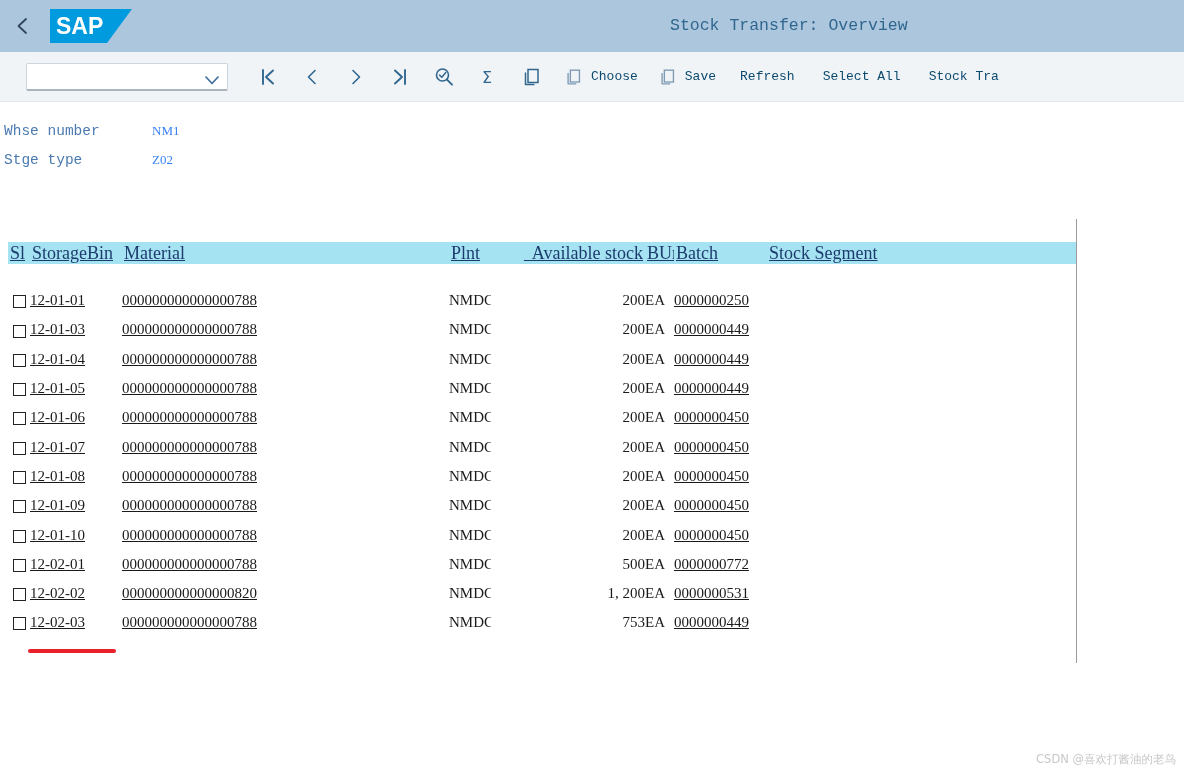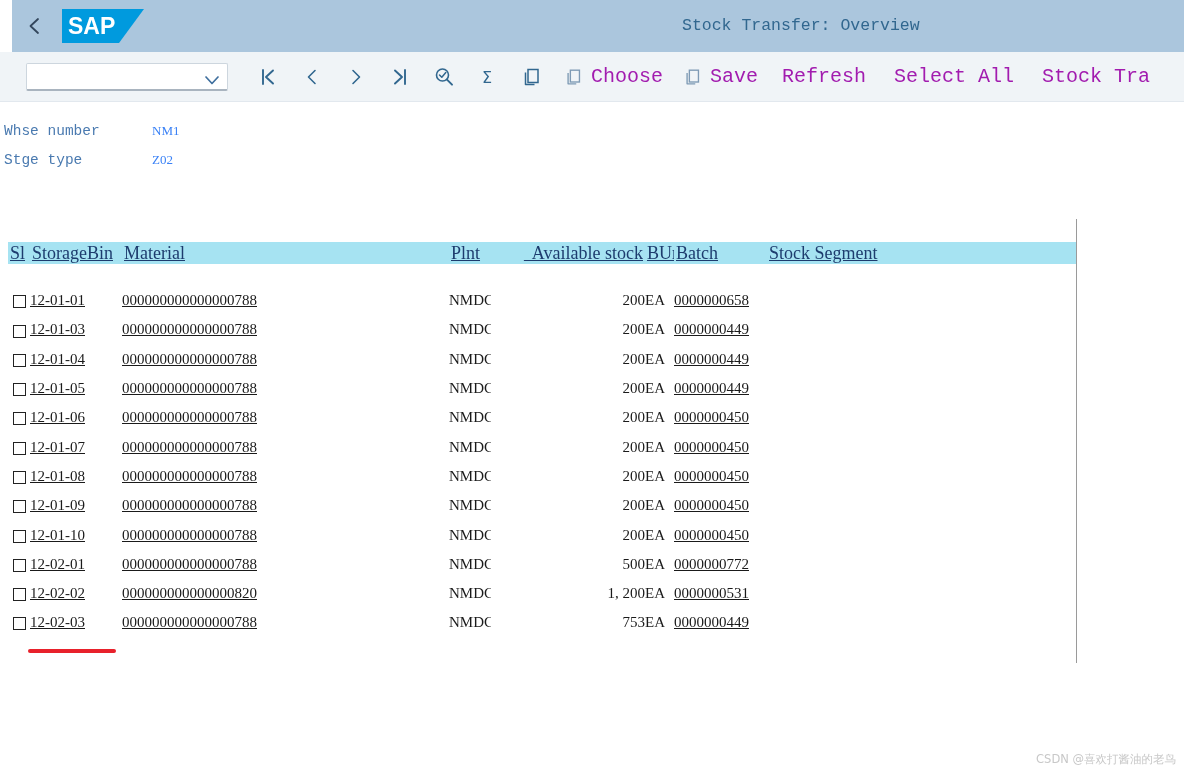--- a/index.html
+++ b/index.html
@@ -15,21 +15,20 @@
     position: relative;
   }
 
   
   .shell-header {
     height: 52px;
     background: #abc6dd;
     display: flex;
     align-items: center;
     position: relative;
-    margin-left: 12px;
   }
   .back-btn {
     width: 46px;
     height: 52px;
     display: flex;
     align-items: center;
     justify-content: center;
     cursor: pointer;
   }
   .back-btn svg { display: block; }
@@ -93,23 +92,23 @@
     justify-content: center;
     cursor: pointer;
     flex: none;
   }
   .tb-icon.firstgap { margin-left: 18px; }
   .tb-btn {
     display: inline-flex;
     align-items: center;
     height: 40px;
     padding: 0 10px;
-    color: #a21caf;
+    color: #0c4a6e;
     font-family: "Liberation Mono", "DejaVu Sans Mono", monospace;
-    font-size: 20px;
+    font-size: 13px;
     cursor: pointer;
     flex: none;
     white-space: nowrap;
   }
   .tb-btn .bicon { margin-right: 7px; display:inline-flex; }
   .tb-btn.plain { padding: 0 14px; }
 
   
   .info-area {
     padding-top: 14px;
@@ -394,21 +393,21 @@
       </tr>
     </thead>
     <tbody>
         <tr class="body-row">
           <td class="cell-center"><span class="cb"></span></td>
           <td class="cell-pad"><span class="lnk">12-01-01</span></td>
           <td class="cell-pad"><span class="lnk">000000000000000788</span></td>
           <td class="cell-pad"><span>NMDC</span></td>
           <td class="cell-right"><span>200</span></td>
           <td class="cell-pad"><span>EA</span></td>
-          <td class="cell-pad"><span class="lnk">0000000658</span></td>
+          <td class="cell-pad"><span class="lnk">0000000250</span></td>
           <td class="cell-pad"><span></span></td>
         </tr>
         <tr class="body-row">
           <td class="cell-center"><span class="cb"></span></td>
           <td class="cell-pad"><span class="lnk">12-01-03</span></td>
           <td class="cell-pad"><span class="lnk">000000000000000788</span></td>
           <td class="cell-pad"><span>NMDC</span></td>
           <td class="cell-right"><span>200</span></td>
           <td class="cell-pad"><span>EA</span></td>
           <td class="cell-pad"><span class="lnk">0000000449</span></td>

